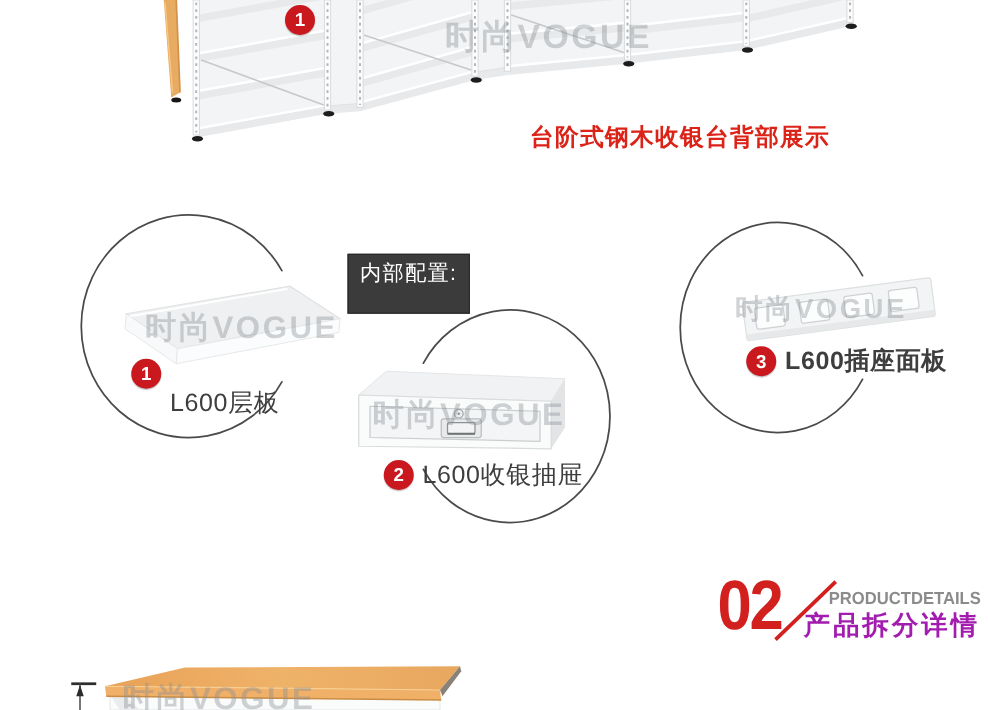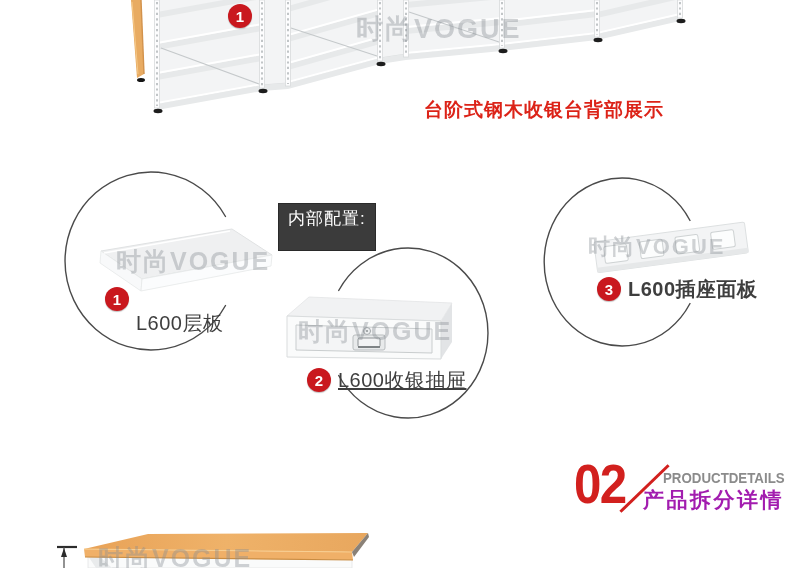--- a/index.html
+++ b/index.html
@@ -239,21 +239,21 @@
   <div class="badge" style="left:228px; top:4px;">1</div>
 
   <div class="top-caption">台阶式钢木收银台背部展示</div>
 
   <div class="config-header">内部配置:</div>
 
   <div class="badge" style="left:105px; top:287px;">1</div>
   <div class="item-label" style="left:136px; top:287px;margin-top:24px;">L600层板</div>
 
   <div class="badge" style="left:307px; top:368px;">2</div>
-  <div class="item-label" style="left:338px; top:368px;text-decoration:underline;">L600收银抽屉</div>
+  <div class="item-label" style="left:338px; top:368px;">L600收银抽屉</div>
 
   <div class="badge" style="left:597px; top:277px;">3</div>
   <div class="item-label" style="left:628px; top:277px;font-weight:bold;">L600插座面板</div>
 
   <div class="sec">
     <div class="sec-num">02</div>
     <div class="sec-slash"></div>
     <div class="sec-en">PRODUCTDETAILS</div>
     <div class="sec-zh">产品拆分详情</div>
   </div>

